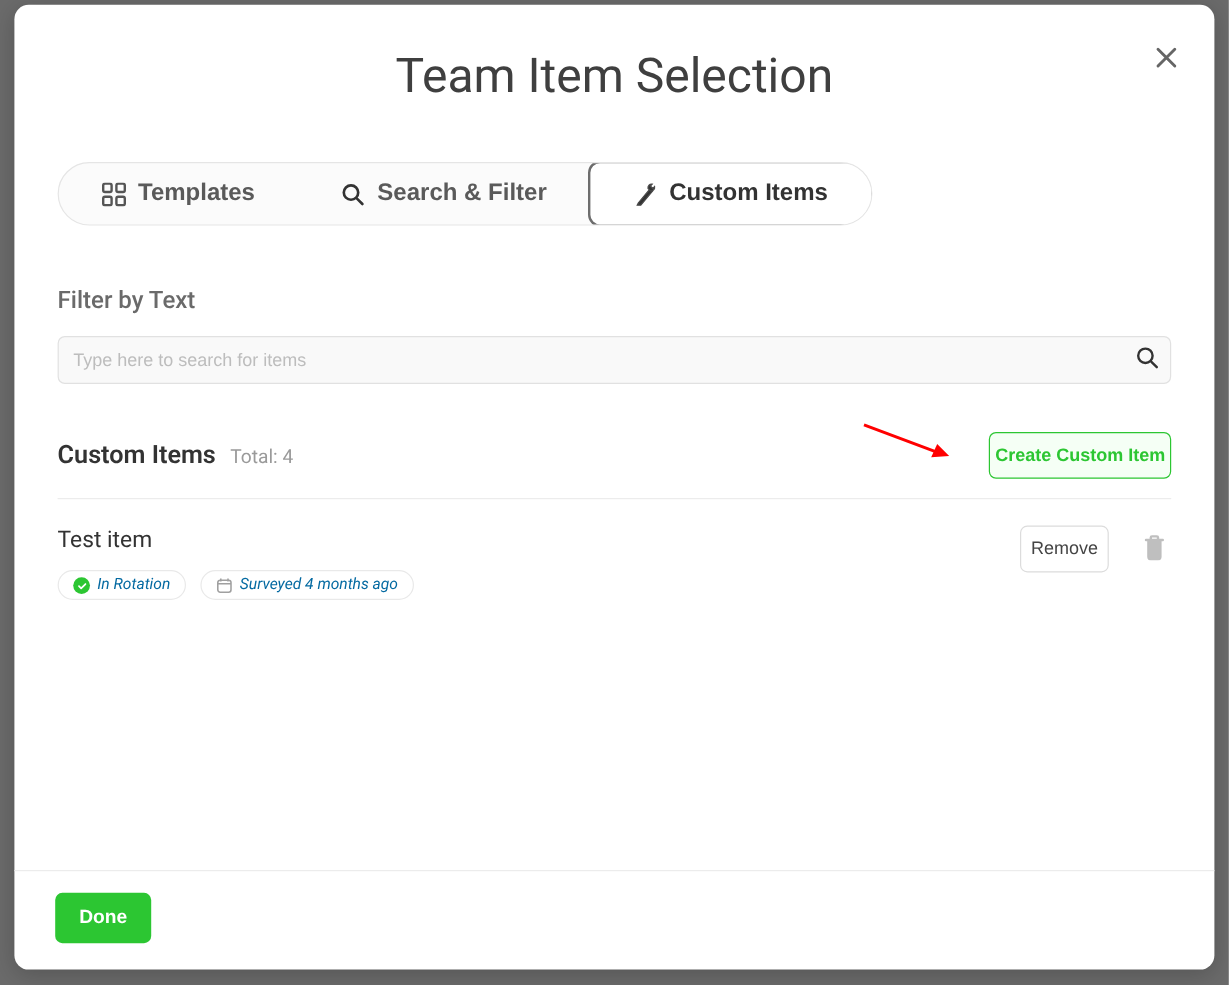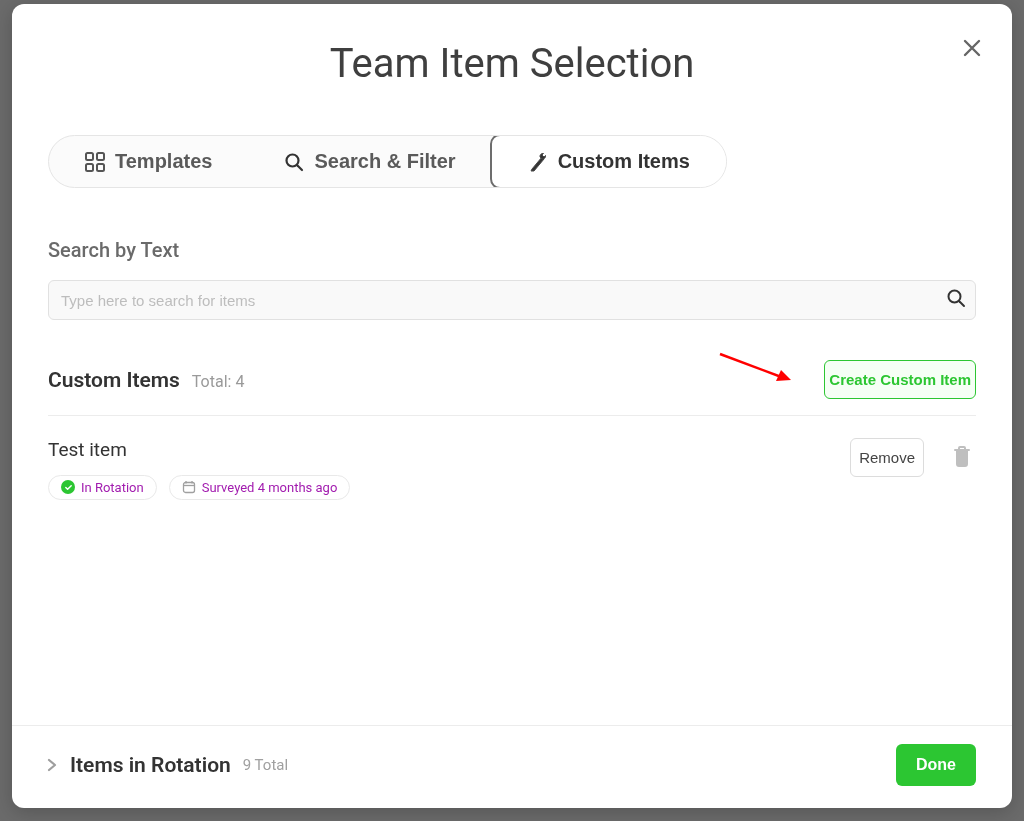--- a/index.html
+++ b/index.html
@@ -119,26 +119,27 @@
     pointer-events:none;
   }
   .item-row {
     display:flex; justify-content:space-between; align-items:flex-start;
     padding:22px 0;
   }
   .item-left {}
   .item-title { font-size:19px; font-weight:400; color:#333; }
   .chips { display:flex; gap:12px; margin-top:14px; }
   .chip {
-    display:flex; align-items:flex-start; gap:6px;
-    font-size:13px; color:#a21caf;
+    display:flex; align-items:flex-end; gap:6px;
+    font-size:13px; color:#0369a1;
     padding:4px 12px;
     border:1px solid #e9e9e9;
     border-radius:999px;
     background:#fff;
+    font-style:italic;
   }
   .chip .dot {
     width:14px; height:14px; border-radius:50%;
     background:#2cc632;
     display:flex; align-items:center; justify-content:center;
   }
   .chip .dot svg { width:9px; height:9px; }
   .chip .cal { color:#a0a0a0; display:flex; }
   .item-right { display:flex; align-items:center; gap:24px; }
   .remove-btn {
@@ -206,21 +207,21 @@
         <button class="tab active">
           <svg viewBox="0 0 20 20">
               <path d="M4 17 L14 5 L16 7 L6 19 L3 19 Z" fill="#333"></path>
               <path d="M15.5 1.5 A3 3 0 0 0 12 5 L14 7 A3 3 0 0 0 17.5 3.5 L16 5 L14 3 Z" fill="#333"></path>
             </svg>
           <span>Custom Items</span>
         </button>
       </div>
     </div>
 
-    <div class="section-label">Search by Text</div>
+    <div class="section-label">Filter by Text</div>
     <div class="search-wrap">
       <input class="search-input" placeholder="Type here to search for items" style="">
       <span class="search-icon-in">
         <svg width="20" height="20" viewBox="0 0 20 20">
             <circle cx="8.5" cy="8.5" r="6" fill="none" stroke="#333" stroke-width="2"></circle>
             <line x1="13.5" y1="13.5" x2="18" y2="18" stroke="#333" stroke-width="2" stroke-linecap="round"></line>
           </svg>
       </span>
     </div>
 
@@ -267,24 +268,15 @@
           <svg width="20" height="22" viewBox="0 0 20 22">
               <path d="M3 5 H17 M7 5 V3 A1 1 0 0 1 8 2 H12 A1 1 0 0 1 13 3 V5 M5 5 V19 A2 2 0 0 0 7 21 H13 A2 2 0 0 0 15 19 V5" fill="none" stroke="#bfbfbf" stroke-width="2" stroke-linecap="round"></path>
               <rect x="5" y="5" width="10" height="16" rx="1.5" fill="#bfbfbf"></rect>
             </svg>
         </button>
       </div>
     </div>
   </div>
 
   <div class="footer">
-    <div class="footer-left">
-      <span class="chev">
-        <svg width="12" height="16" viewBox="0 0 12 16">
-            <path d="M3 3 L9 8 L3 13" fill="none" stroke="#9e9e9e" stroke-width="2.2" stroke-linecap="round" stroke-linejoin="round"></path>
-          </svg>
-      </span>
-      <span class="footer-title">Items in Rotation</span>
-      <span class="footer-sub">9 Total</span>
-    </div>
     <button class="done-btn">Done</button>
   </div>
 </div>
 
 </body></html>

